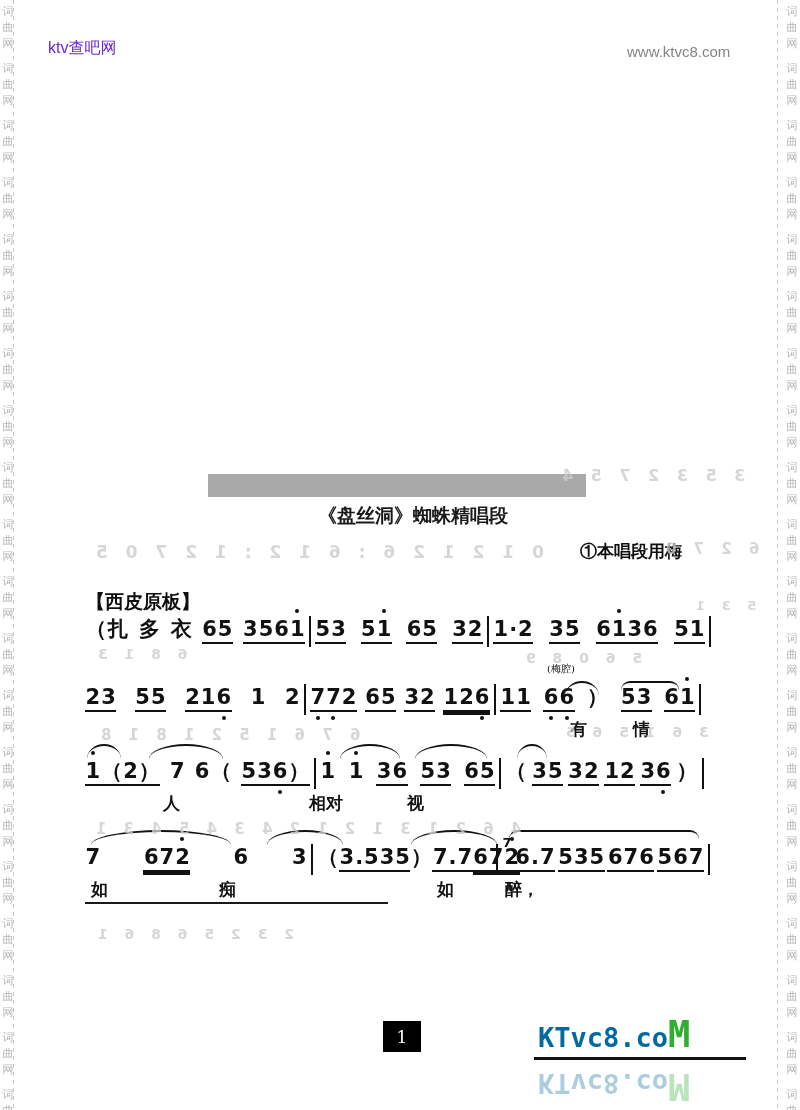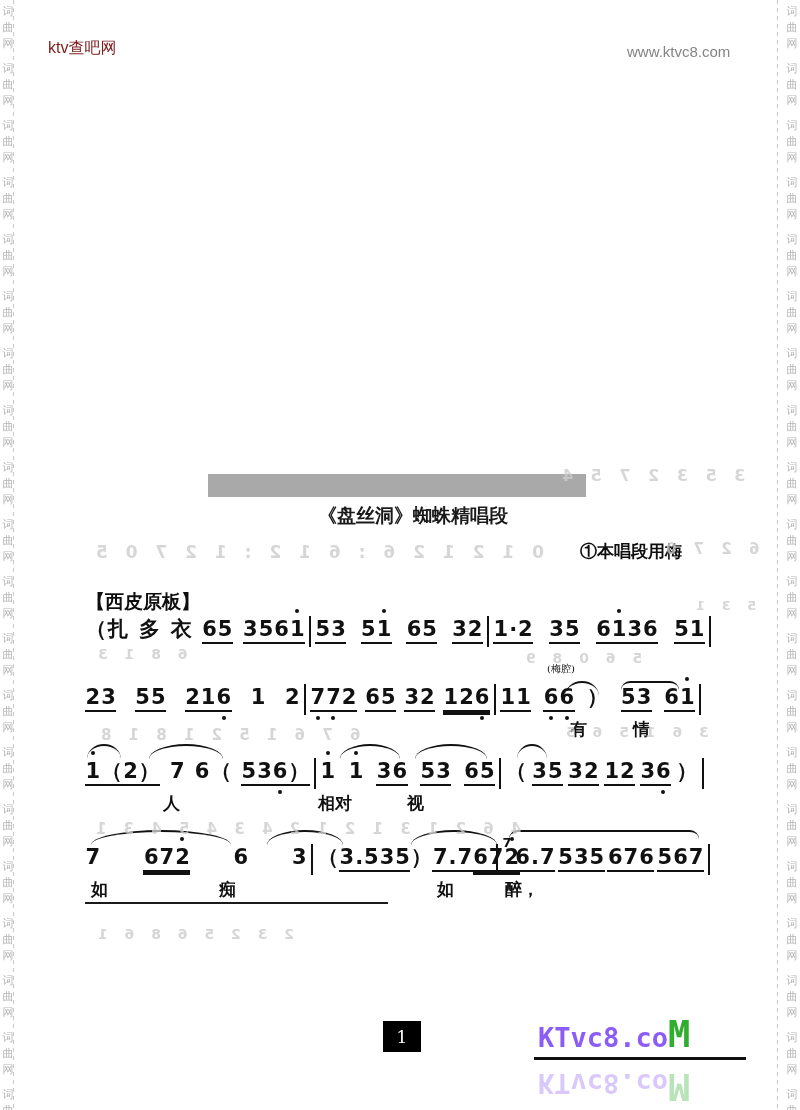--- a/index.html
+++ b/index.html
@@ -6,21 +6,21 @@
   #page{position:relative;width:800px;height:1110px;background:#fff;overflow:hidden;
         font-family:"Liberation Sans",sans-serif;color:#111;}
   
   .edge-strip{position:absolute;top:4px;width:16px;text-align:center;z-index:1;}
   .edge-strip .grp{margin-bottom:9px;}
   .edge-strip .ch{display:block;font-size:11px;line-height:16px;color:#b6b6b6;
                   font-family:"DejaVu Sans",sans-serif;}
   .edge-dash{position:absolute;top:0;width:1px;height:1110px;
              background:repeating-linear-gradient(to bottom,#c9c9c9 0 4px,transparent 4px 8px);}
   
-  .site-left{position:absolute;left:48px;top:38px;font-size:16px;color:#7f1d1d;}
+  .site-left{position:absolute;left:48px;top:38px;font-size:16px;color:#6d28d9;}
   .site-right-main{position:absolute;left:517px;top:24px;font-family:"DejaVu Sans Mono",monospace;
                    font-weight:bold;font-size:18px;letter-spacing:6px;color:#0c0c0c;white-space:nowrap;}
   .site-right-sub{position:absolute;left:627px;top:43px;font-size:15px;color:#848484;}
   
   .title-band{position:absolute;left:208px;top:474px;width:378px;height:23px;background:#9a9a9a;opacity:.85;}
   .song-title{position:absolute;left:222px;top:446px;font-family:"DejaVu Serif",serif;font-weight:bold;
               font-size:34px;letter-spacing:2px;color:#141414;white-space:nowrap;}
   .song-title sup{font-size:15px;position:relative;top:-6px;font-weight:normal;}
   .subtitle{position:absolute;left:318px;top:503px;font-family:"DejaVu Serif",serif;font-weight:bold;
             font-size:19px;color:#1a1a1a;}
@@ -50,21 +50,21 @@
   
   .footnote-rule{position:absolute;left:85px;top:902px;width:303px;height:2px;background:#1a1a1a;}
   .footnote{position:absolute;left:103px;top:910px;font-family:"DejaVu Serif",serif;font-weight:bold;
             font-size:14.5px;color:#101010;}
   
   .page-num{position:absolute;left:383px;top:1021px;width:38px;height:31px;background:#000;color:#fff;
             font-family:"DejaVu Serif",serif;font-size:17px;display:flex;align-items:center;justify-content:center;}
   
   .logo{position:absolute;left:538px;top:1016px;width:205px;}
   .logo-row{font-family:"DejaVu Sans Mono",monospace;font-weight:bold;white-space:nowrap;line-height:38px;}
-  .logo-row .p1,.logo-row .dot,.logo-row .p2{color:#8b5cf6;font-size:27px;}
+  .logo-row .p1,.logo-row .dot,.logo-row .p2{color:#0369a1;font-size:27px;}
   .logo-row .p3{color:#2fae2f;font-size:37px;}
   .logo-line{position:absolute;left:-4px;top:41px;width:212px;height:3px;background:#111;}
   .logo-reflect{position:absolute;left:0;top:44px;transform:scaleY(-1);opacity:.33;filter:blur(.4px);}
   
   .ghost{position:absolute;color:#cccccc;opacity:.8;font-weight:bold;white-space:nowrap;
          transform:scaleX(-1);filter:blur(.5px);font-family:"DejaVu Sans",sans-serif;letter-spacing:6px;}
 </style>
 </head>
 <body>
 
@@ -496,21 +496,21 @@
               <span class="ch">3</span>
               <span class="ch lo">6</span>
             </span>
             <span class="token">
               <span class="ch">）</span>
             </span>
           </div>
           <span class="barline"></span>
         </div>
         <span class="lyric" style="left: 78px;">人</span>
-        <span class="lyric" style="left: 233px; font-family: Liberation Mono, monospace;">相对</span>
+        <span class="lyric" style="left: 224px; font-family: Liberation Mono, monospace;">相对</span>
         <span class="lyric" style="left: 322px;">视</span>
       </div>
       <div class="score-line" style="top: 828px;">
         <div class="arc" style="left: 6px; width: 140px;"></div>
         <div class="arc" style="left: 182px; width: 76px;"></div>
         <div class="arc" style="left: 326px; width: 86px;"></div>
         <div class="arc flat" style="left: 424px; width: 190px;"></div>
         <div class="notation-row">
           <div class="measure" style="width: 222px;">
             <span class="token">

